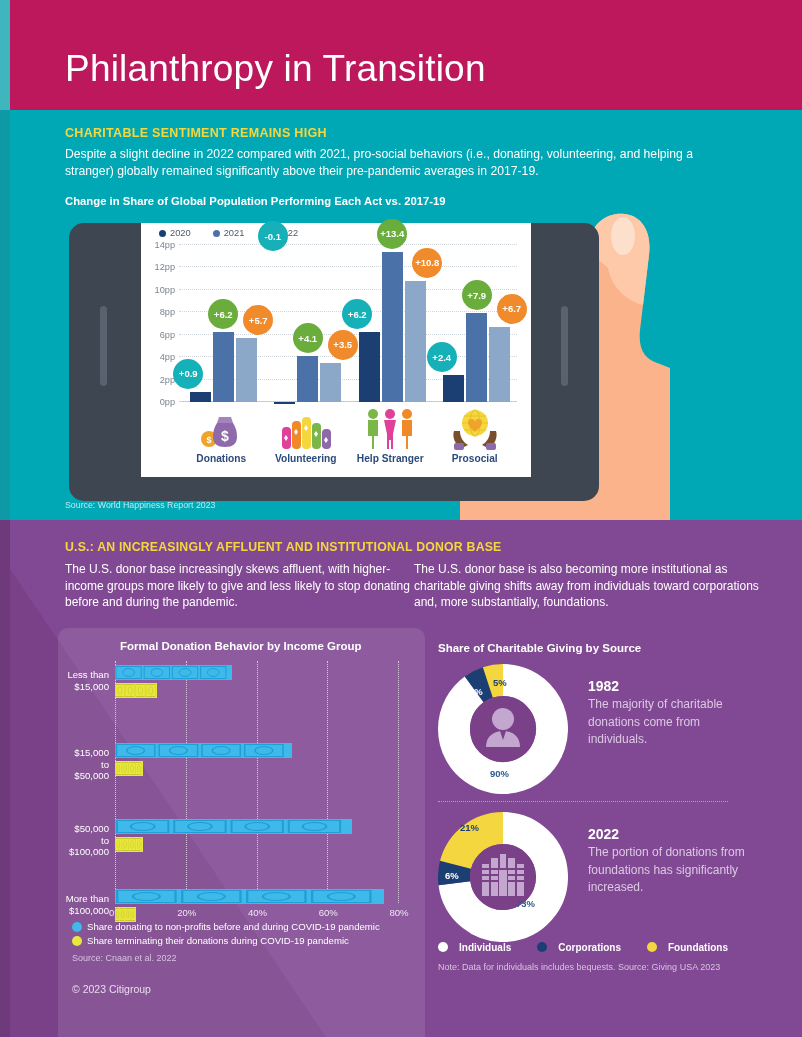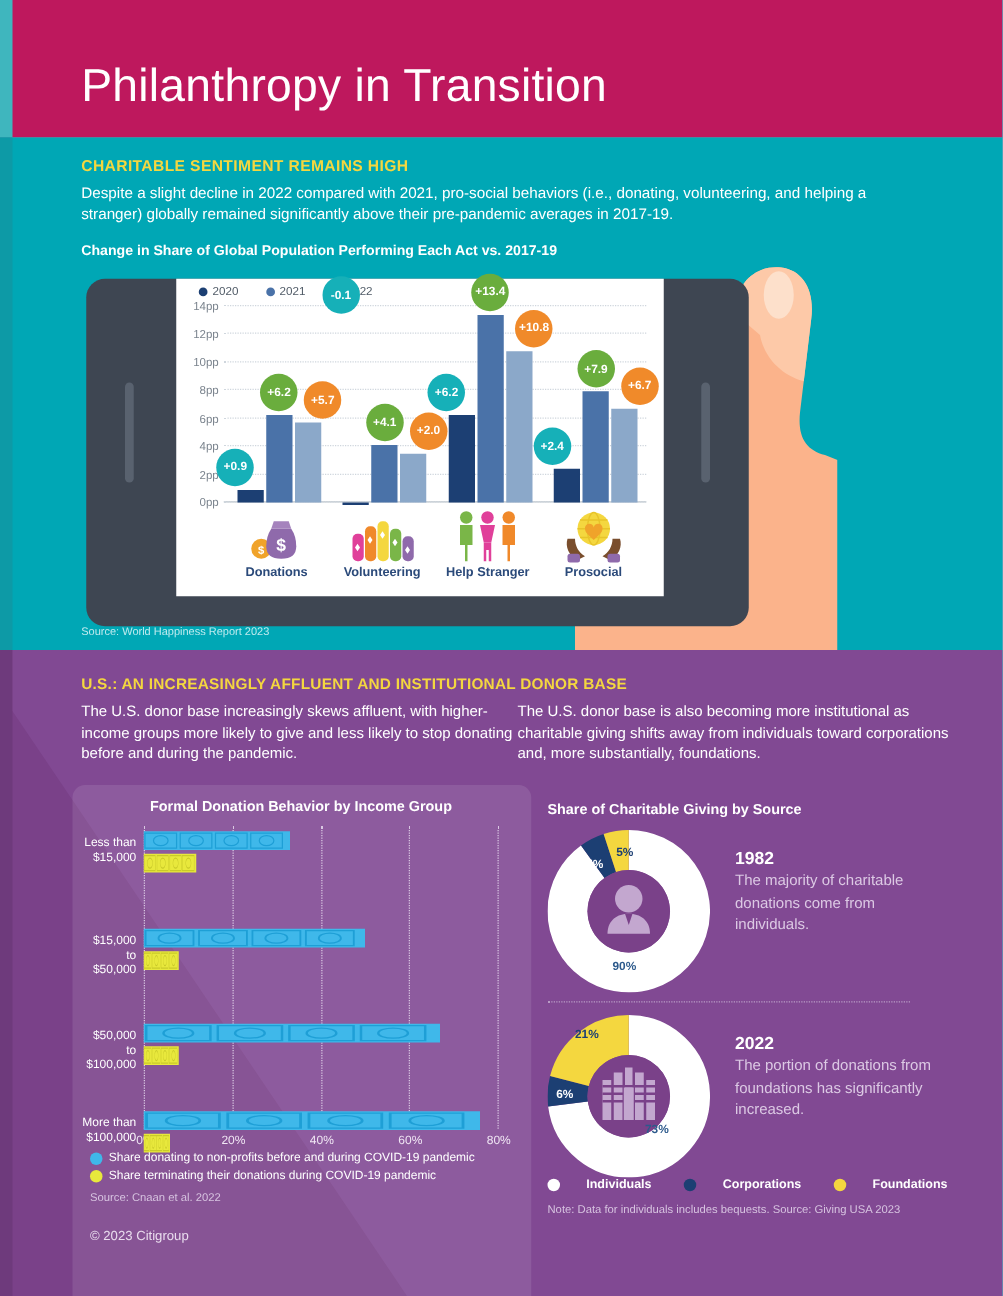--- a/index.html
+++ b/index.html
@@ -117,21 +117,21 @@
   .copyright { position:absolute; left:14px; top:355px; font-size:10.5px; color:#e9dcee;}
 
   
   .dtitle { position:absolute; left:428px; top:122px; font-size:11.5px; font-weight:bold; color:#ffffff;}
   .donut-block { position:absolute; }
   .d-head { font-size:14px; font-weight:bold; color:#ffffff;}
   .d-body { font-size:12px; line-height:17.5px; color:#dcc9e4; margin-top:2px;}
   .pct { position:absolute; font-size:9.5px; font-weight:bold; }
   .divider { position:absolute; left:428px; top:281px; width:290px; border-top:1px dotted #b99cc6;}
   .legend-donut { position:absolute; left:428px; top:422px; display:flex; gap:26px; align-items:center; font-size:10px; color:#ffffff; font-weight:bold;}
-  .legend-donut .li { display:flex; align-items:flex-end; gap:21px;}
+  .legend-donut .li { display:flex; align-items:flex-start; gap:11px;}
   .dot10 { width:10px; height:10px; border-radius:50%; display:inline-block;}
   .note { position:absolute; left:428px; top:442px; font-size:9px; color:#d7c3e0;}
 </style>
 </head>
 <body>
 
 <div class="page">
 
   <div class="title-band">
     <div class="title">Philanthropy in Transition</div>
@@ -202,21 +202,21 @@
               <div class="badge" style="background: rgb(106, 173, 61); left: 29.25px; bottom: 72.5286px;">+6.2</div>
               <div class="bar" style="left: 56.75px; width: 21px; height: 63.9214px; background: rgb(139, 168, 201);"></div>
               <div class="badge" style="background: rgb(240, 138, 42); left: 64.25px; bottom: 66.9214px;">+5.7</div>
             </div>
             <div class="bargrp" style="left: 84.5px; width: 84.5px;">
               <div class="bar neg" style="left: 10.75px; width: 21px; height: 2px; background: rgb(28, 63, 115);"></div>
               <div class="badge" style="background: rgb(22, 176, 184); left: -5.75px; bottom: 151px;">-0.1</div>
               <div class="bar" style="left: 33.75px; width: 21px; height: 45.9786px; background: rgb(74, 114, 168);"></div>
               <div class="badge" style="background: rgb(106, 173, 61); left: 29.25px; bottom: 48.9786px;">+4.1</div>
               <div class="bar" style="left: 56.75px; width: 21px; height: 39.25px; background: rgb(139, 168, 201);"></div>
-              <div class="badge" style="background: rgb(240, 138, 42); left: 64.25px; bottom: 42.25px;">+2.0</div>
+              <div class="badge" style="background: rgb(240, 138, 42); left: 64.25px; bottom: 42.25px;">+3.5</div>
             </div>
             <div class="bargrp" style="left: 169px; width: 84.5px;">
               <div class="bar" style="left: 10.75px; width: 21px; height: 69.5286px; background: rgb(28, 63, 115);"></div>
               <div class="badge" style="background: rgb(22, 176, 184); left: -5.75px; bottom: 72.5286px;">+6.2</div>
               <div class="bar" style="left: 33.75px; width: 21px; height: 150.271px; background: rgb(74, 114, 168);"></div>
               <div class="badge" style="background: rgb(106, 173, 61); left: 29.25px; bottom: 153.271px;">+13.4</div>
               <div class="bar" style="left: 56.75px; width: 21px; height: 121.114px; background: rgb(139, 168, 201);"></div>
               <div class="badge" style="background: rgb(240, 138, 42); left: 64.25px; bottom: 124.114px;">+10.8</div>
             </div>
             <div class="bargrp" style="left: 253.5px; width: 84.5px;">

